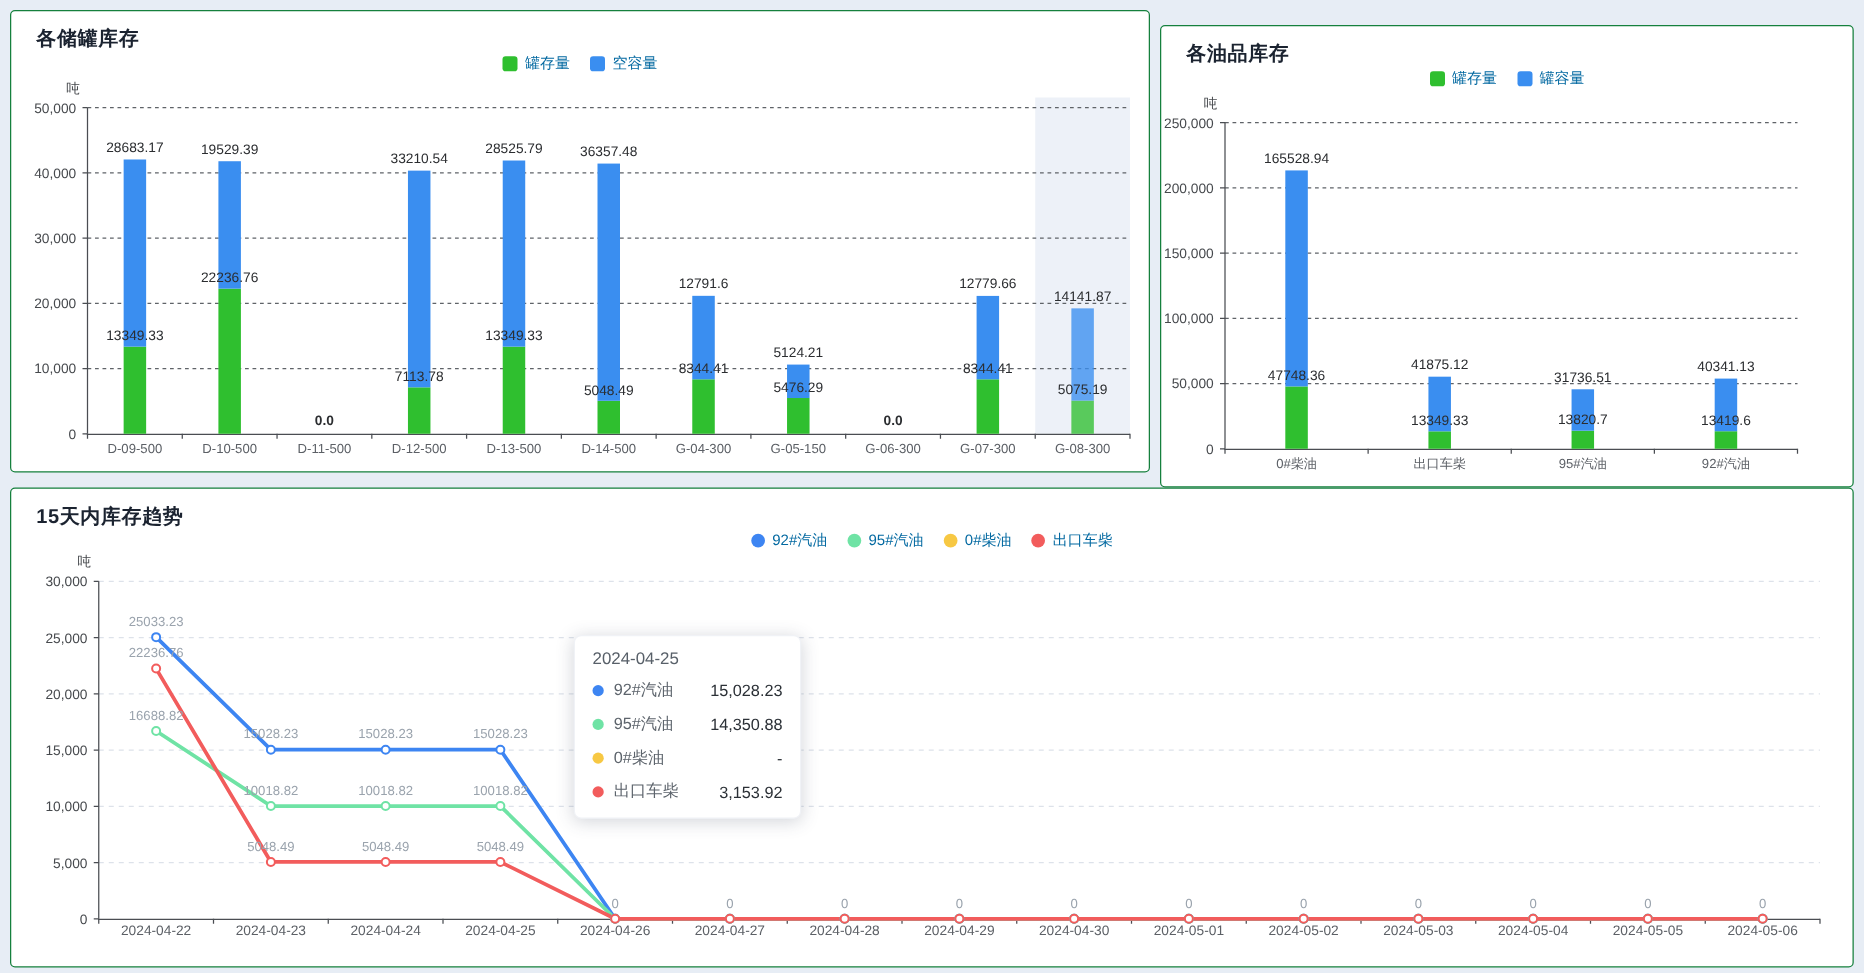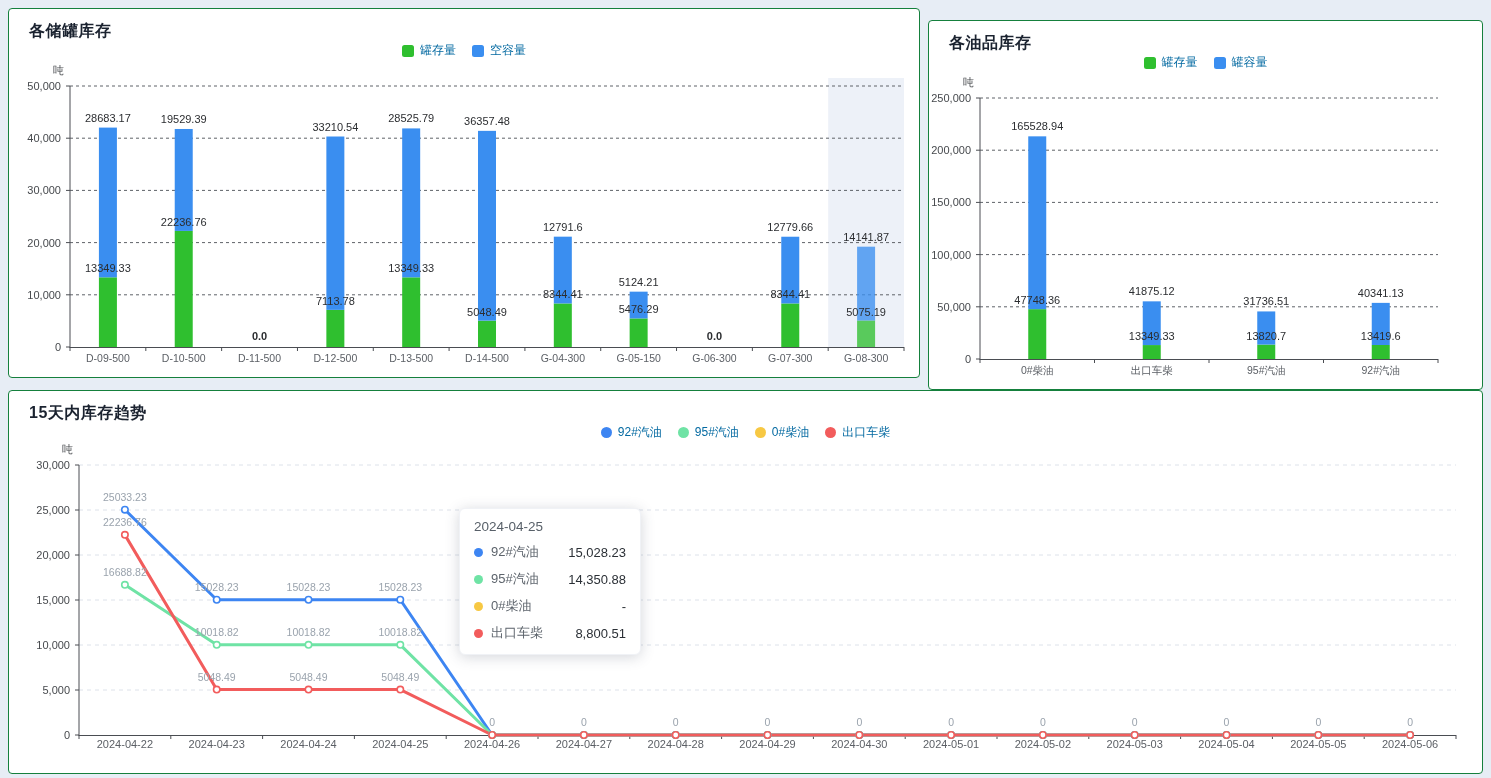--- a/index.html
+++ b/index.html
@@ -393,17 +393,17 @@
           <span class="tt-val">14,350.88</span>
         </div>
         <div class="tt-row">
           <span class="tt-dot" style="background: rgb(247, 200, 67);"></span>
           <span>0#柴油</span>
           <span class="tt-val">-</span>
         </div>
         <div class="tt-row">
           <span class="tt-dot" style="background: rgb(242, 92, 92);"></span>
           <span>出口车柴</span>
-          <span class="tt-val">8,800.51</span>
+          <span class="tt-val">3,153.92</span>
         </div>
       </div>
   </div>
 </section>
 
 </body></html>

